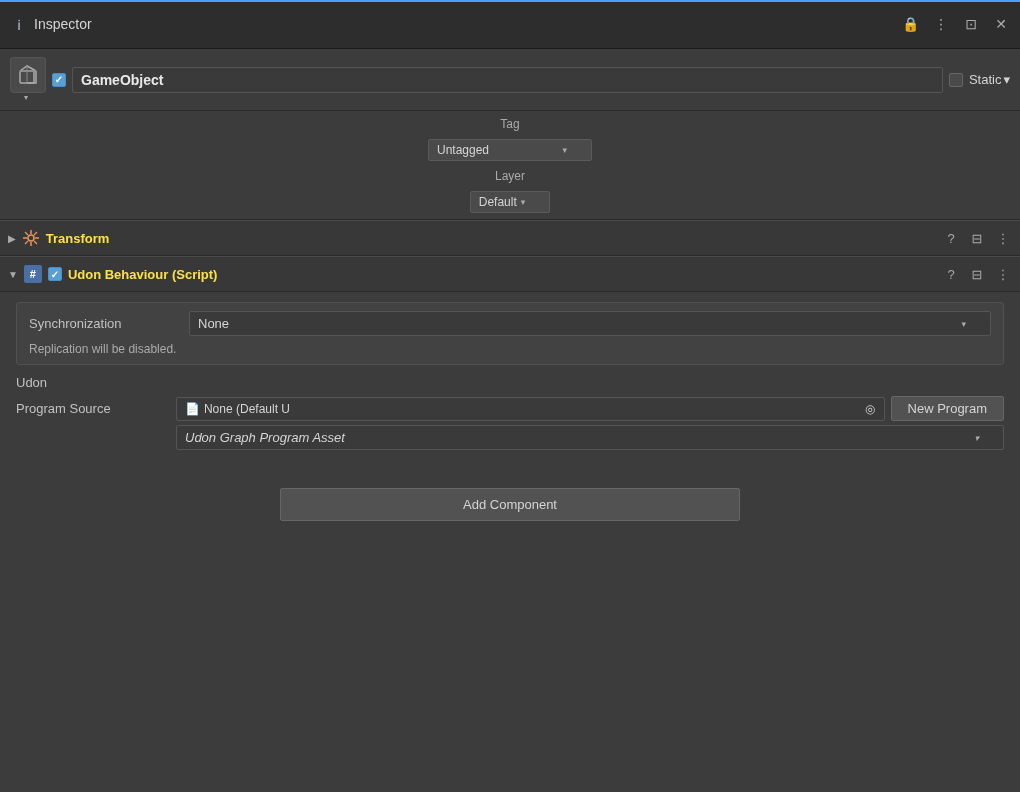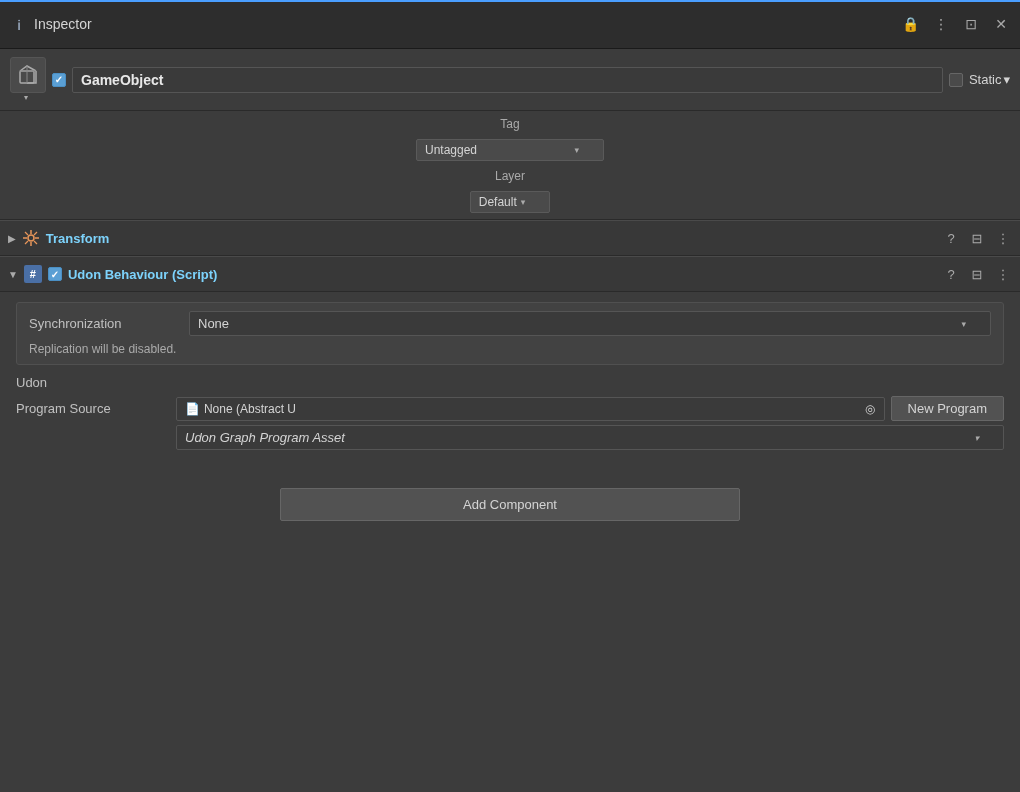--- a/index.html
+++ b/index.html
@@ -141,21 +141,21 @@
       color: #d4d4d4;
       padding: 3px 24px 3px 8px;
       font-size: 12px;
       cursor: pointer;
       position: relative;
       display: flex;
       align-items: center;
       gap: 4px;
     }
     .dropdown-select-tag {
-      width: 188px;
+      width: 164px;
     }
     .dropdown-select-layer {
       flex: 1;
     }
     .dropdown-arrow {
       color: #aaa;
       font-size: 9px;
       margin-left: auto;
     }
 
@@ -176,21 +176,21 @@
       cursor: pointer;
     }
     .section-icon {
       width: 18px; height: 18px;
       margin-right: 6px;
       display: flex; align-items: center; justify-content: center;
       font-size: 14px;
     }
     .section-title {
       font-weight: 700;
-      color: #7dd3fc;
+      color: #fde047;
       flex: 1;
     }
     .section-actions {
       display: flex;
       align-items: center;
       gap: 8px;
     }
     .section-action-btn {
       width: 18px; height: 18px;
       display: flex; align-items: center; justify-content: center;
@@ -447,21 +447,21 @@
     <div class="sync-note">Replication will be disabled.</div>
   </div>
 
   <div class="udon-section-label">Udon</div>
 
   <div class="program-source-row">
     <span class="program-source-label">Program Source</span>
     <div class="program-source-field">
       <div class="asset-field">
         <span class="asset-field-icon">📄</span>
-        <span>None (Abstract U</span>
+        <span>None (Default U</span>
         <span style="margin-left:auto;">◎</span>
       </div>
       <button class="new-program-btn">New Program</button>
     </div>
   </div>
 
   <div class="program-type-row">
     <div class="program-type-dropdown" style="flex:1;font-style:italic;">
       <span>Udon Graph Program Asset</span>
       <span style="margin-left:auto; color:#aaa; font-size:9px;">▾</span>

